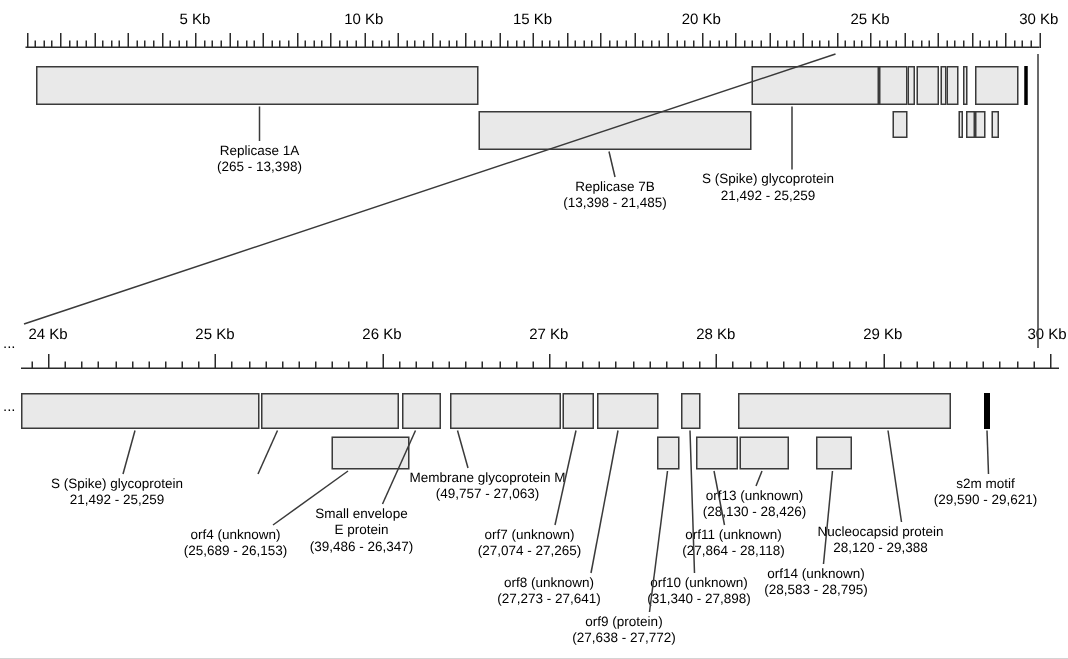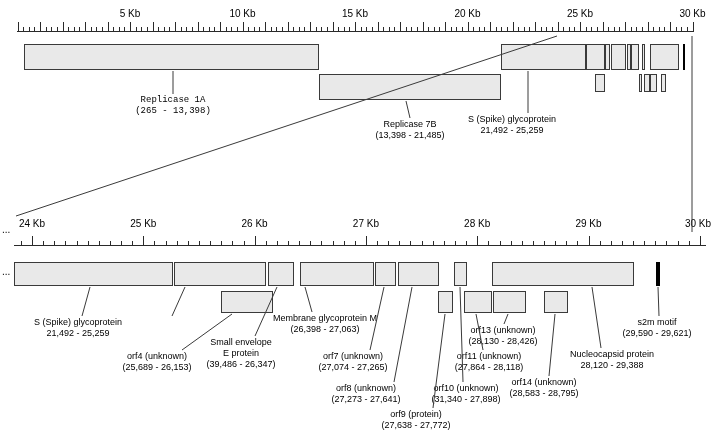--- a/index.html
+++ b/index.html
@@ -175,21 +175,21 @@
   <div class="gene" style="left:650px; top:44px; width:29px;  height:26px;"></div>
   <div class="gene black" style="left:683px; top:44px; width:2px; height:26px;"></div>
 
   <div class="gene" style="left:319px; top:74px; width:182px; height:26px;"></div>
   <div class="gene" style="left:595px; top:74px; width:10px;  height:18px;"></div>
   <div class="gene" style="left:639px; top:74px; width:3px;   height:18px;"></div>
   <div class="gene" style="left:644px; top:74px; width:6px;   height:18px;"></div>
   <div class="gene" style="left:650px; top:74px; width:7px;   height:18px;"></div>
   <div class="gene" style="left:661px; top:74px; width:5px;   height:18px;"></div>
 
-  <div class="gene-label" style="left:173px; top:95px;font-family:Liberation Mono, monospace;">
+  <div class="gene-label" style="left:173px; top:95px;">
     <div>Replicase 1A</div>
     <div>(265 - 13,398)</div>
   </div>
   <div class="gene-label" style="left:410px; top:119px;">
     <div>Replicase 7B</div>
     <div>(13,398 - 21,485)</div>
   </div>
   <div class="gene-label" style="left:512px; top:114px;">
     <div>S (Spike) glycoprotein</div>
     <div>21,492 - 25,259</div>
@@ -294,21 +294,21 @@
     <div>orf4 (unknown)</div>
     <div>(25,689 - 26,153)</div>
   </div>
   <div class="gene-label" style="left:241px; top:337px;">
     <div>Small envelope</div>
     <div>E protein</div>
     <div>(39,486 - 26,347)</div>
   </div>
   <div class="gene-label" style="left:325px; top:313px;">
     <div>Membrane glycoprotein M</div>
-    <div>(26,398 - 27,063)</div>
+    <div>(49,757 - 27,063)</div>
   </div>
   <div class="gene-label" style="left:353px; top:351px;">
     <div>orf7 (unknown)</div>
     <div>(27,074 - 27,265)</div>
   </div>
   <div class="gene-label" style="left:366px; top:383px;">
     <div>orf8 (unknown)</div>
     <div>(27,273 - 27,641)</div>
   </div>
   <div class="gene-label" style="left:416px; top:409px;">
@@ -324,21 +324,21 @@
     <div>(27,864 - 28,118)</div>
   </div>
   <div class="gene-label" style="left:503px; top:325px;">
     <div>orf13 (unknown)</div>
     <div>(28,130 - 28,426)</div>
   </div>
   <div class="gene-label" style="left:544px; top:377px;">
     <div>orf14 (unknown)</div>
     <div>(28,583 - 28,795)</div>
   </div>
-  <div class="gene-label" style="left:612px; top:349px;">
+  <div class="gene-label" style="left:587px; top:349px;">
     <div>Nucleocapsid protein</div>
     <div>28,120 - 29,388</div>
   </div>
   <div class="gene-label" style="left:657px; top:317px;">
     <div>s2m motif</div>
     <div>(29,590 - 29,621)</div>
   </div>
 
   <svg id="lines" width="712" height="439">
     <g stroke="#3a3a3a" stroke-width="1" fill="none">

